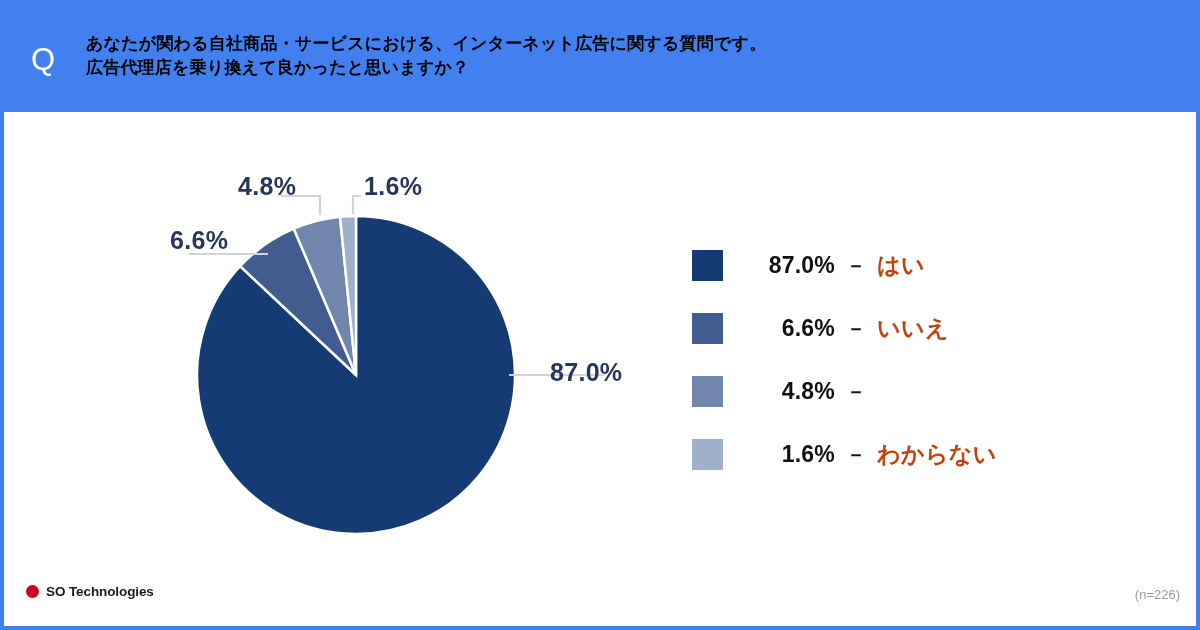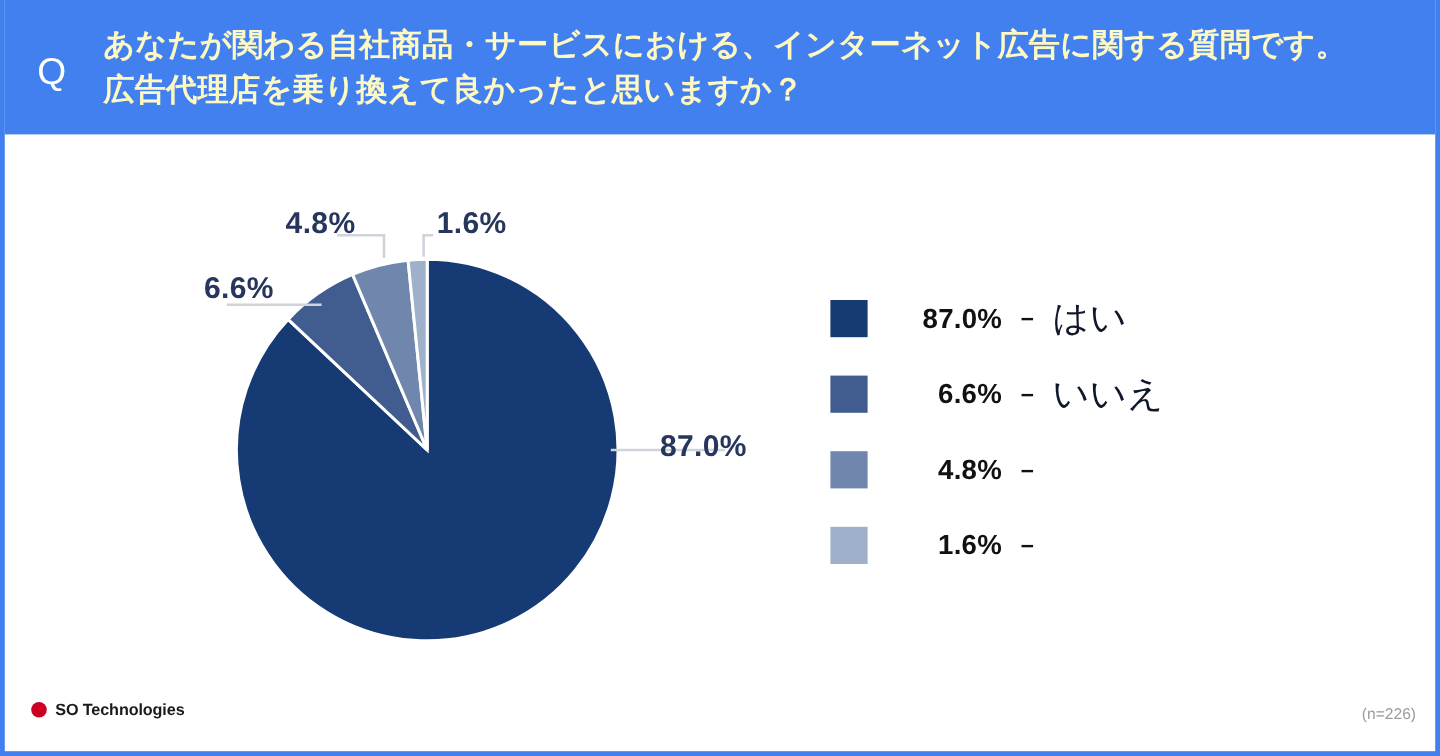--- a/index.html
+++ b/index.html
@@ -40,22 +40,22 @@
     flex: 0 0 86px;
     text-align: center;
     color: #ffffff;
     font-size: 31px;
     font-weight: 400;
     letter-spacing: 0px;
     line-height: 1;
     padding-top: 6px;
   }
   .q-text {
-    color: #fef9c3;
-    font-size: 26px;
+    color: #000000;
+    font-size: 17px;
     font-weight: 700;
     line-height: 1.42;
     letter-spacing: 0.2px;
     white-space: pre-line;
   }
   
   .content {
     position: absolute;
     left: 0;
     top: 112px;
@@ -115,23 +115,23 @@
     letter-spacing: 0.2px;
   }
   .legend-dash {
     flex: 0 0 42px;
     text-align: center;
     color: #111111;
     font-size: 20px;
     font-weight: 700;
   }
   .legend-name {
-    color: #0f172a;
-    font-size: 30px;
-    font-weight: 400;
+    color: #c2410c;
+    font-size: 23px;
+    font-weight: 700;
     letter-spacing: 0.4px;
     white-space: nowrap;
   }
   
   .footer {
     position: absolute;
     left: 0;
     bottom: 0;
     width: 1192px;
     height: 56px;
@@ -217,20 +217,21 @@
       </div>
       <div class="legend-row">
         <span class="swatch" style="background: rgb(113, 134, 173);"></span>
         <span class="legend-pct">4.8%</span>
         <span class="legend-dash">－</span>
       </div>
       <div class="legend-row">
         <span class="swatch" style="background: rgb(159, 176, 202);"></span>
         <span class="legend-pct">1.6%</span>
         <span class="legend-dash">－</span>
+        <span class="legend-name">わからない</span>
       </div>
     </div>
 
     <div class="footer">
       <div class="brand">
         <span class="brand-dot"></span>
         <span class="brand-name">SO Technologies</span>
       </div>
       <div class="sample-size">(n=226)</div>
     </div>

